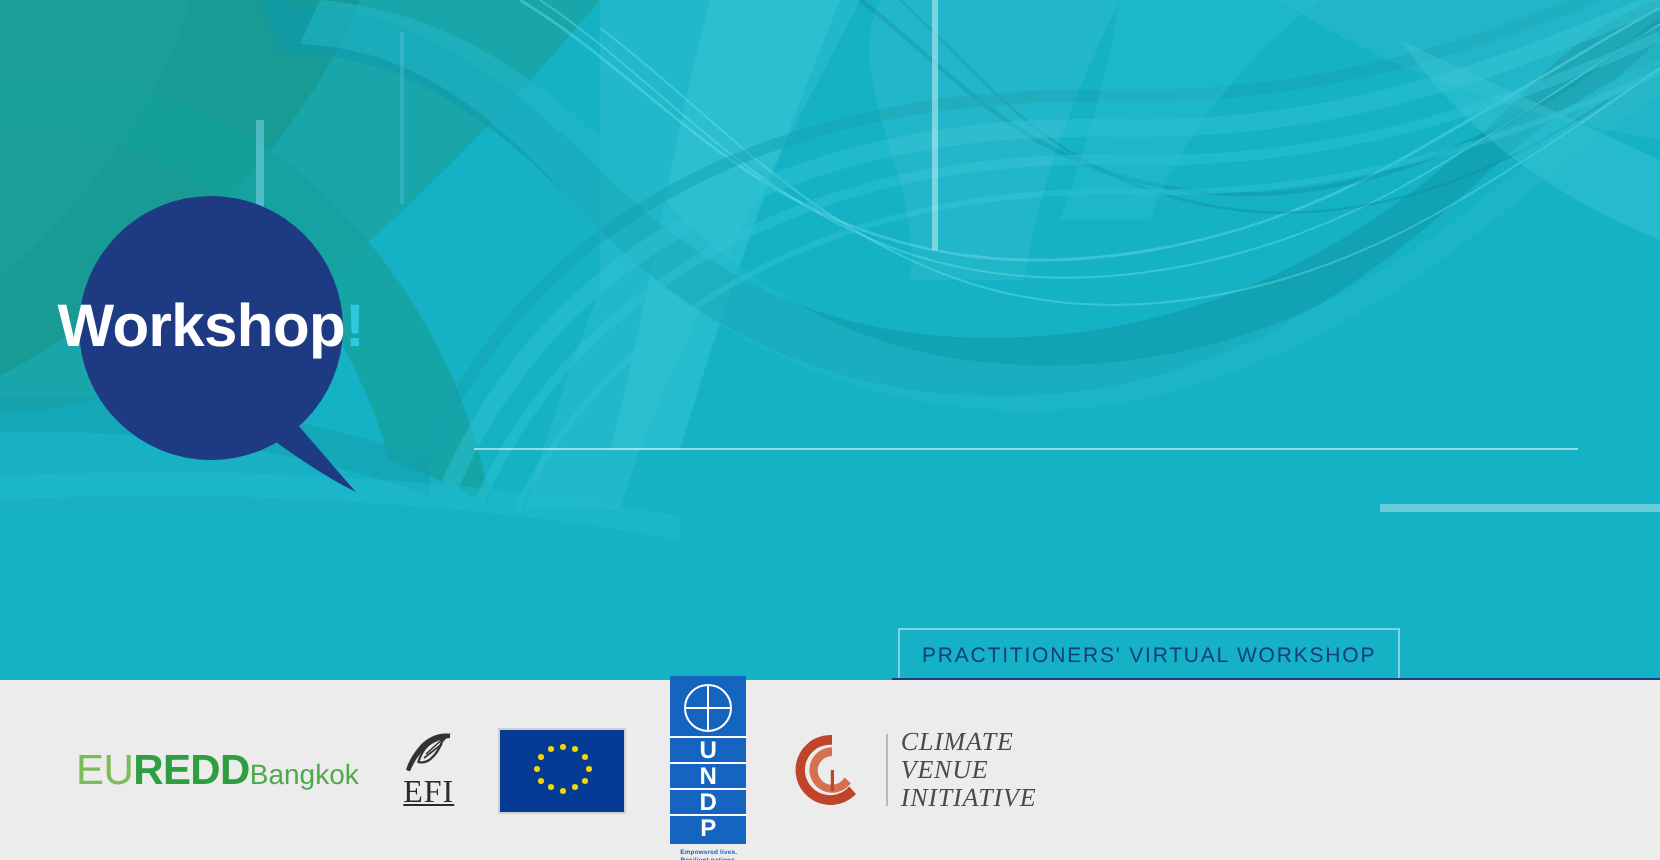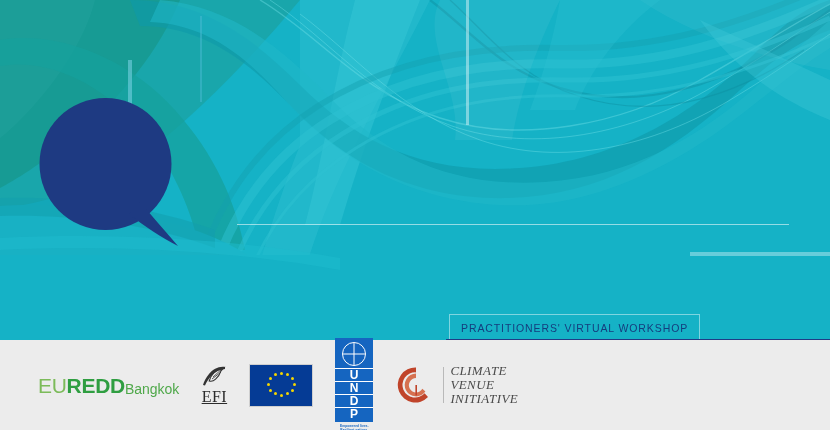--- a/index.html
+++ b/index.html
@@ -18,21 +18,21 @@
   #logo-strip{
     position:absolute;left:0;top:340px;width:830px;height:90px;
     background:#ececec;
     display:flex;align-items:center;
   }
   #logos{display:flex;align-items:center;gap:22px;padding-left:38px;}
 
   .logo{display:flex;align-items:center;}
 
   
-  .euredd{line-height:1;text-align:center;align-items:flex-end;}
+  .euredd{line-height:1;text-align:center;}
   .euredd .l1{font-size:21px;letter-spacing:-.3px;white-space:nowrap;}
   .euredd .l1 .eu{color:#7cbb5a;font-weight:400;}
   .euredd .l1 .redd{color:#2f9e41;font-weight:700;}
   .euredd .l2{color:#4fa84a;font-size:14px;margin-top:3px;}
 
   
   .efi{text-align:center;color:#2b2b2b;}
   .efi .leaf{height:22px;display:flex;justify-content:center;align-items:flex-end;}
   .efi .txt{font-family:"Liberation Serif",serif;font-size:16px;letter-spacing:.5px;margin-top:1px;text-decoration:underline;}
 
@@ -227,20 +227,24 @@
         <rect x="690" y="252" width="140" height="4" fill="#b9e8f0" opacity="0.5"></rect>
       </g>
     </svg>
   </div>
 
   <div id="bubble-wrap">
     <svg width="190" height="150" viewBox="0 0 190 150" xmlns="http://www.w3.org/2000/svg">
       <circle cx="83.5" cy="66" r="66" fill="#1e3a82"></circle>
       <path d="M118,104 C130,118 142,132 156,148 C140,140 122,128 107,116 Z" fill="#1e3a82"></path>
     </svg>
+    <div id="bubble-label">
+      <span>Workshop</span>
+        <span class="bang">!</span>
+    </div>
   </div>
 
   <div id="rule"></div>
 
   <div id="tab">
     <span>PRACTITIONERS' VIRTUAL WORKSHOP</span>
   </div>
 
   <div id="details">
     <div id="details-inner">

